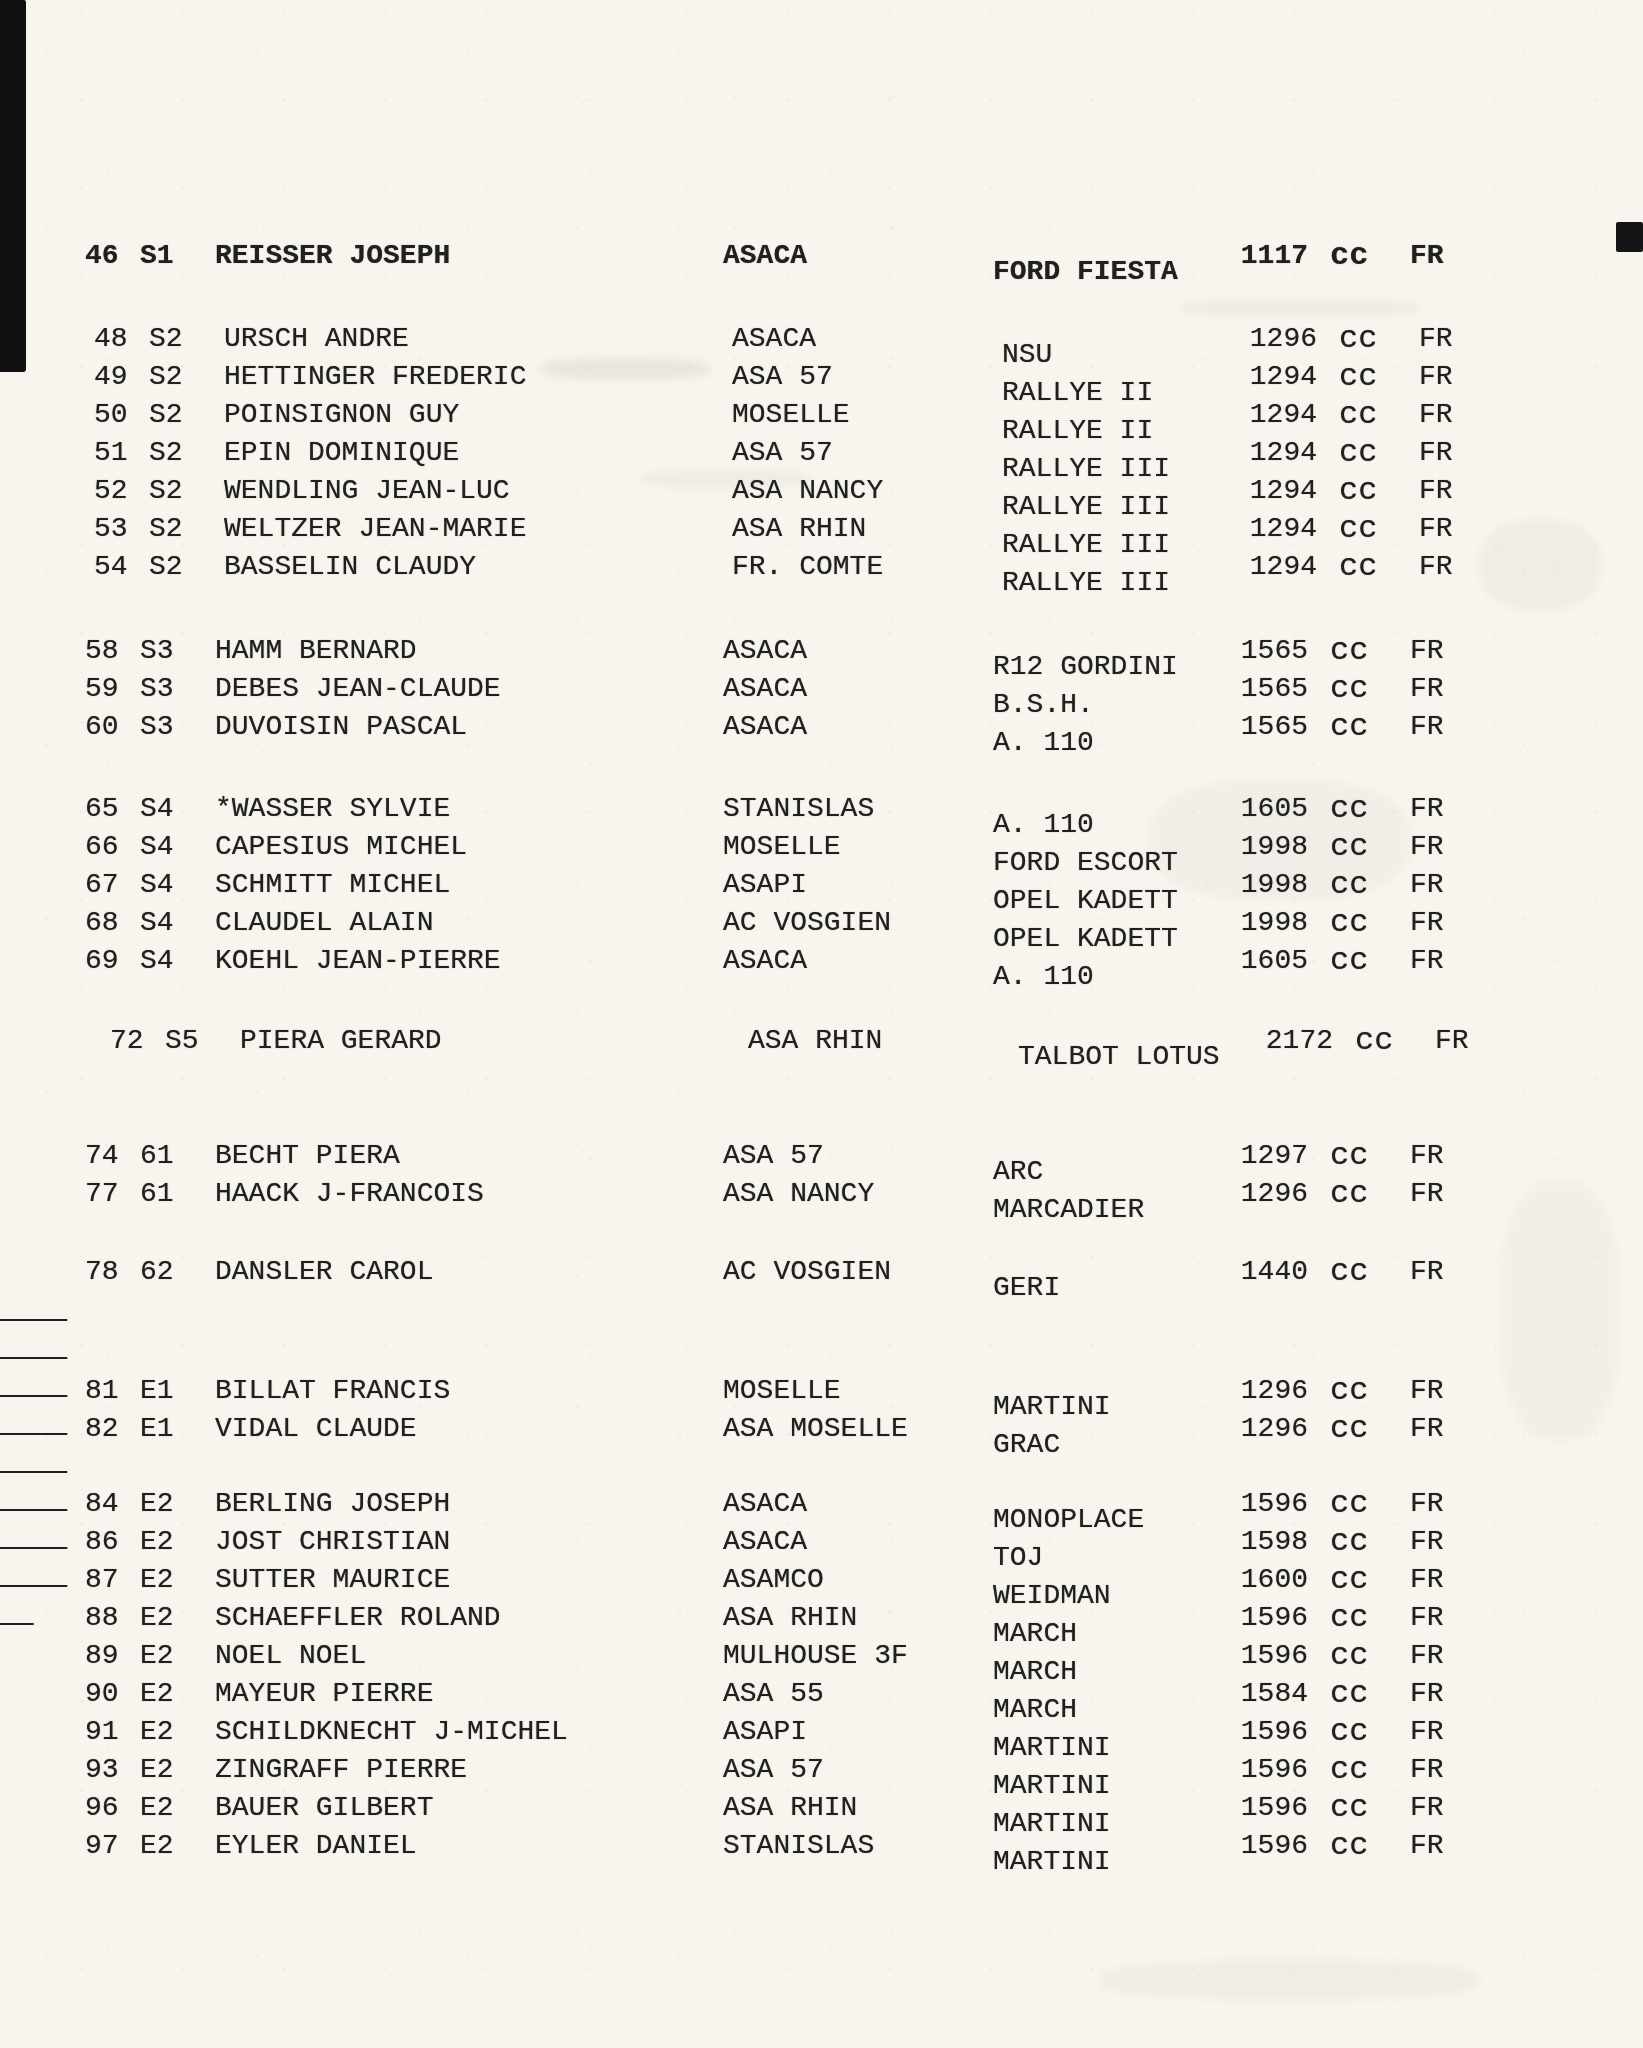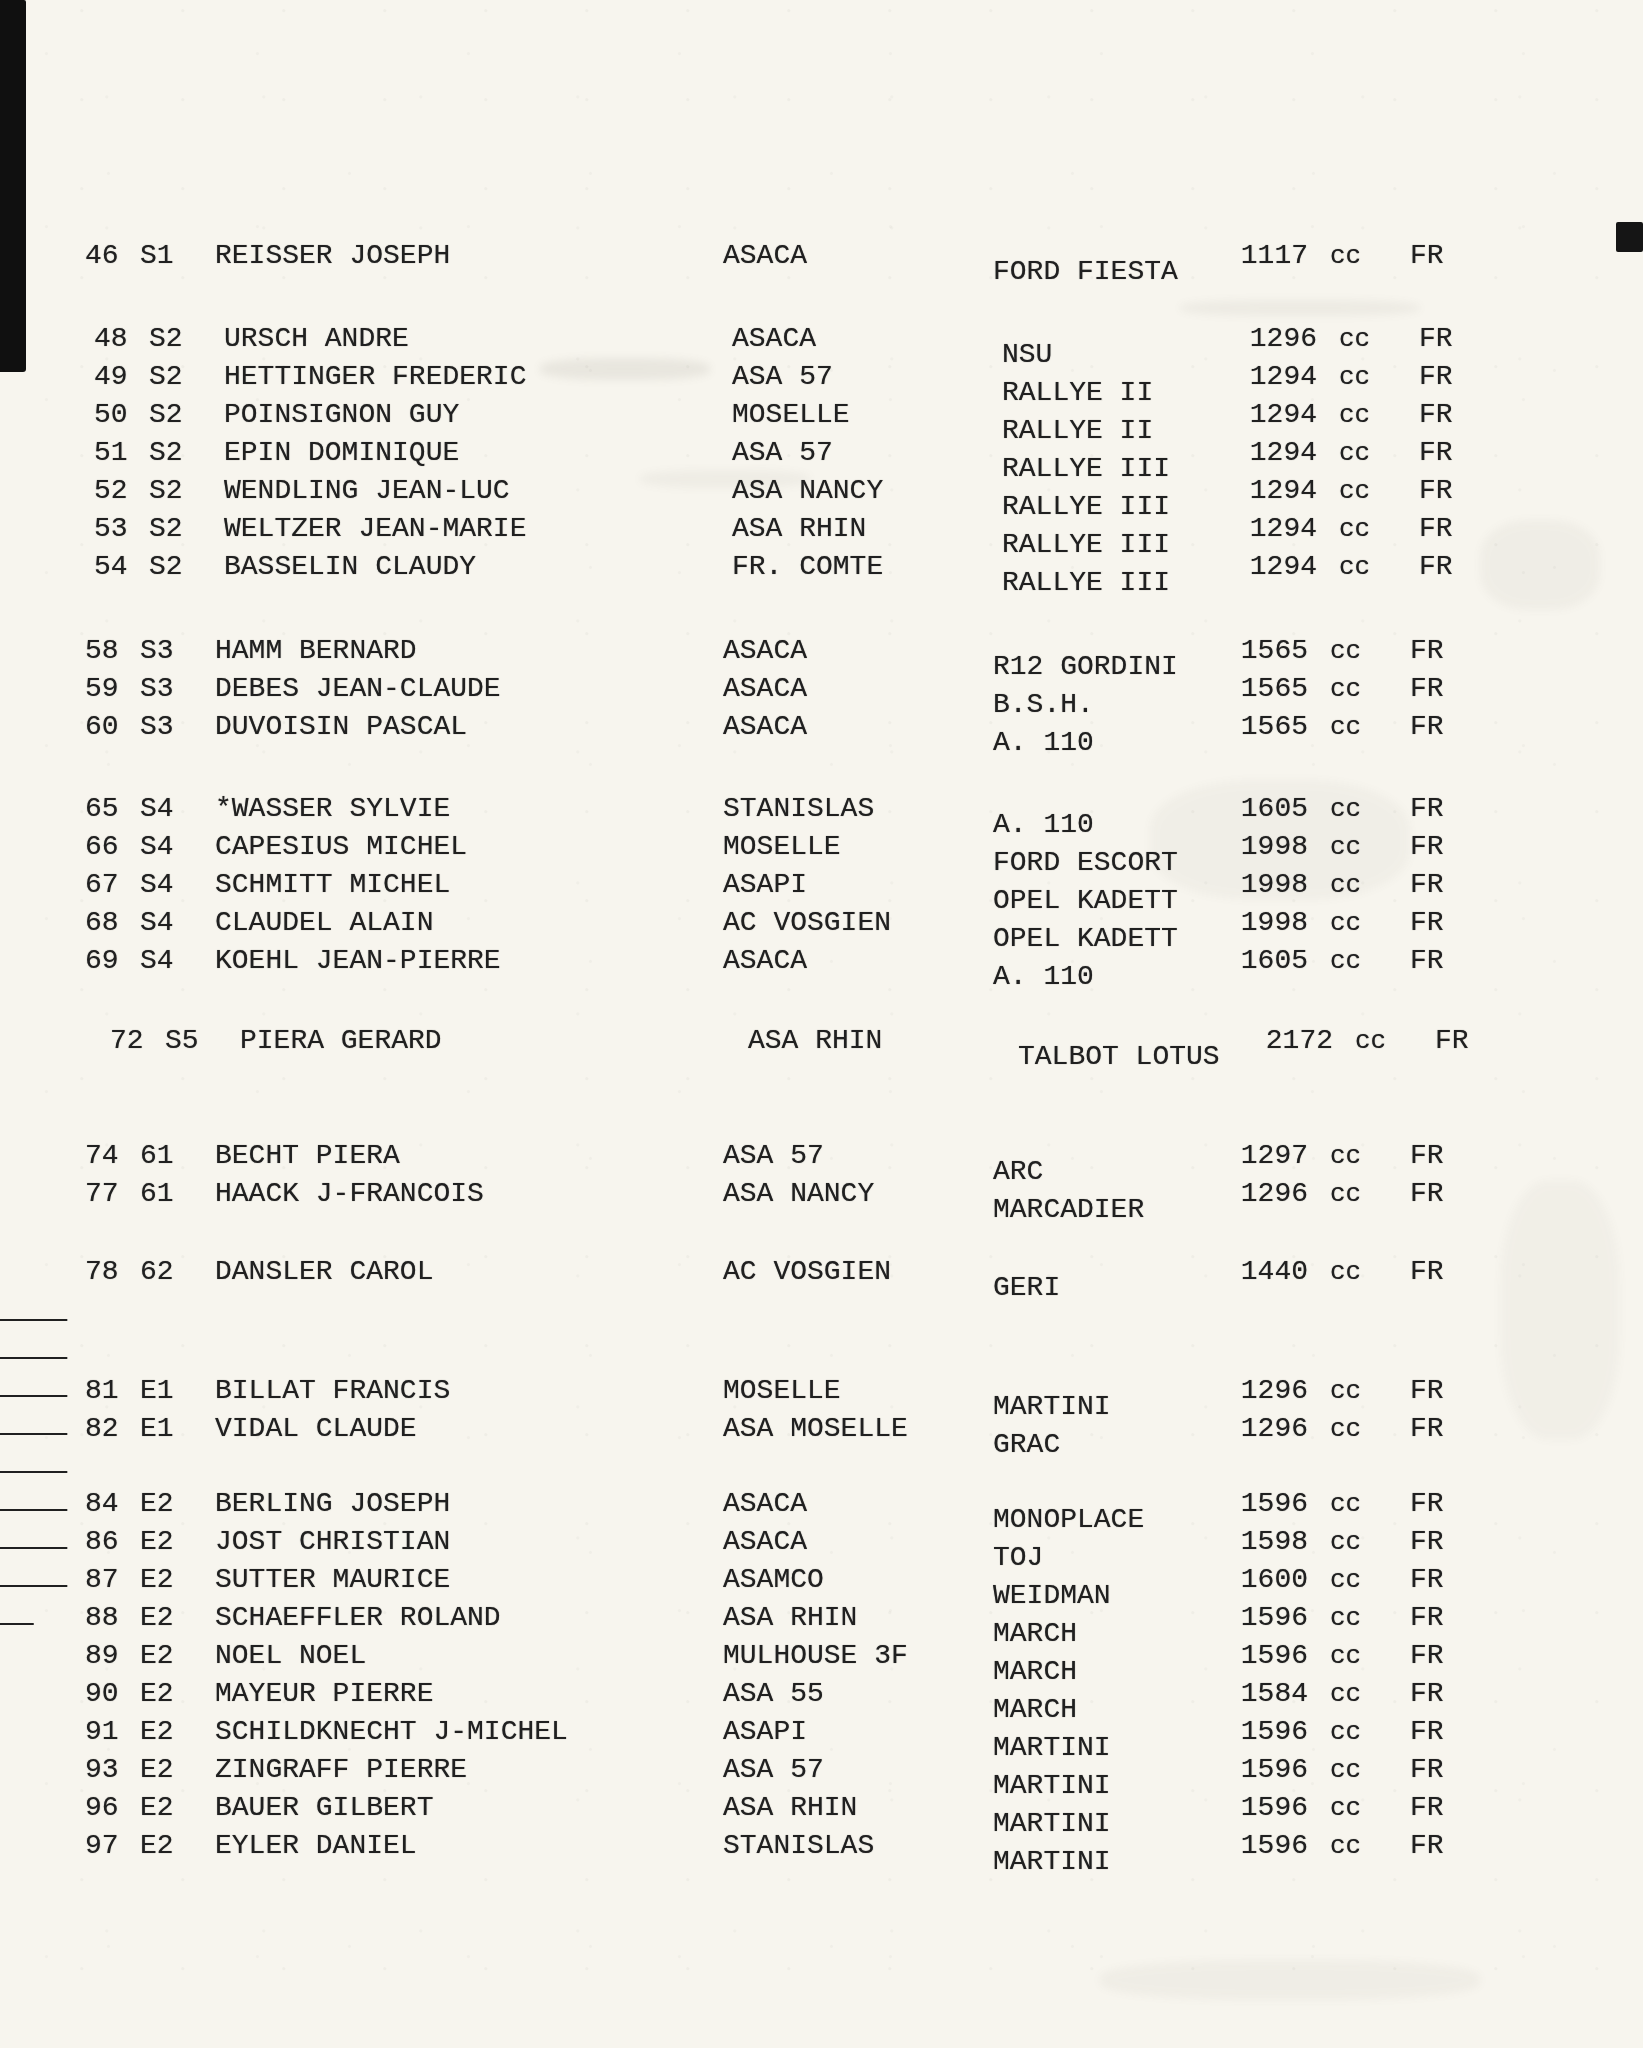--- a/index.html
+++ b/index.html
@@ -31,38 +31,38 @@
   .list{position:absolute;left:0;top:237px;width:1643px;}
   .row{position:relative;height:38px;font-size:28px;line-height:38px;
        text-shadow:0 0 1px rgba(25,25,25,.55);white-space:pre;}
   .c{position:absolute;top:0;}
   .num {left:85px;}
   .cls {left:140px;}
   .drv {left:215px;}
   .club{left:723px;text-align:center;}
   .car {left:993px;margin-top:16px;}
   .cc  {left:1188px;width:120px;text-align:right;}
-  .ccu {left:1330px;font-size:26px;}
+  .ccu {left:1330px;font-size:32px;}
   .nat {left:1410px;}
 </style>
 </head>
 <body>
 
 <div class="page">
   <div class="bar-left"></div>
   <div class="mark-tr"></div>
   <div class="smudge sm1"></div>
   <div class="smudge sm2"></div>
   <div class="smudge sm3"></div>
   <div class="smudge sm4"></div>
   <div class="smudge sm5"></div>
   <div class="smudge sm6"></div>
   <div class="smudge sm7"></div>
   <div class="list" id="list">
-      <div style="margin-bottom: 45px;">
+      <div style="margin-bottom: 45px; font-weight: bold;">
         <div class="row">
     <span class="c num">46</span>
     <span class="c cls">S1</span>
     <span class="c drv">REISSER JOSEPH</span>
     <span class="c club">ASACA</span>
     <span class="c car">FORD FIESTA</span>
     <span class="c cc">1117</span>
     <span class="c ccu">cc</span>
     <span class="c nat">FR</span>
   </div>

